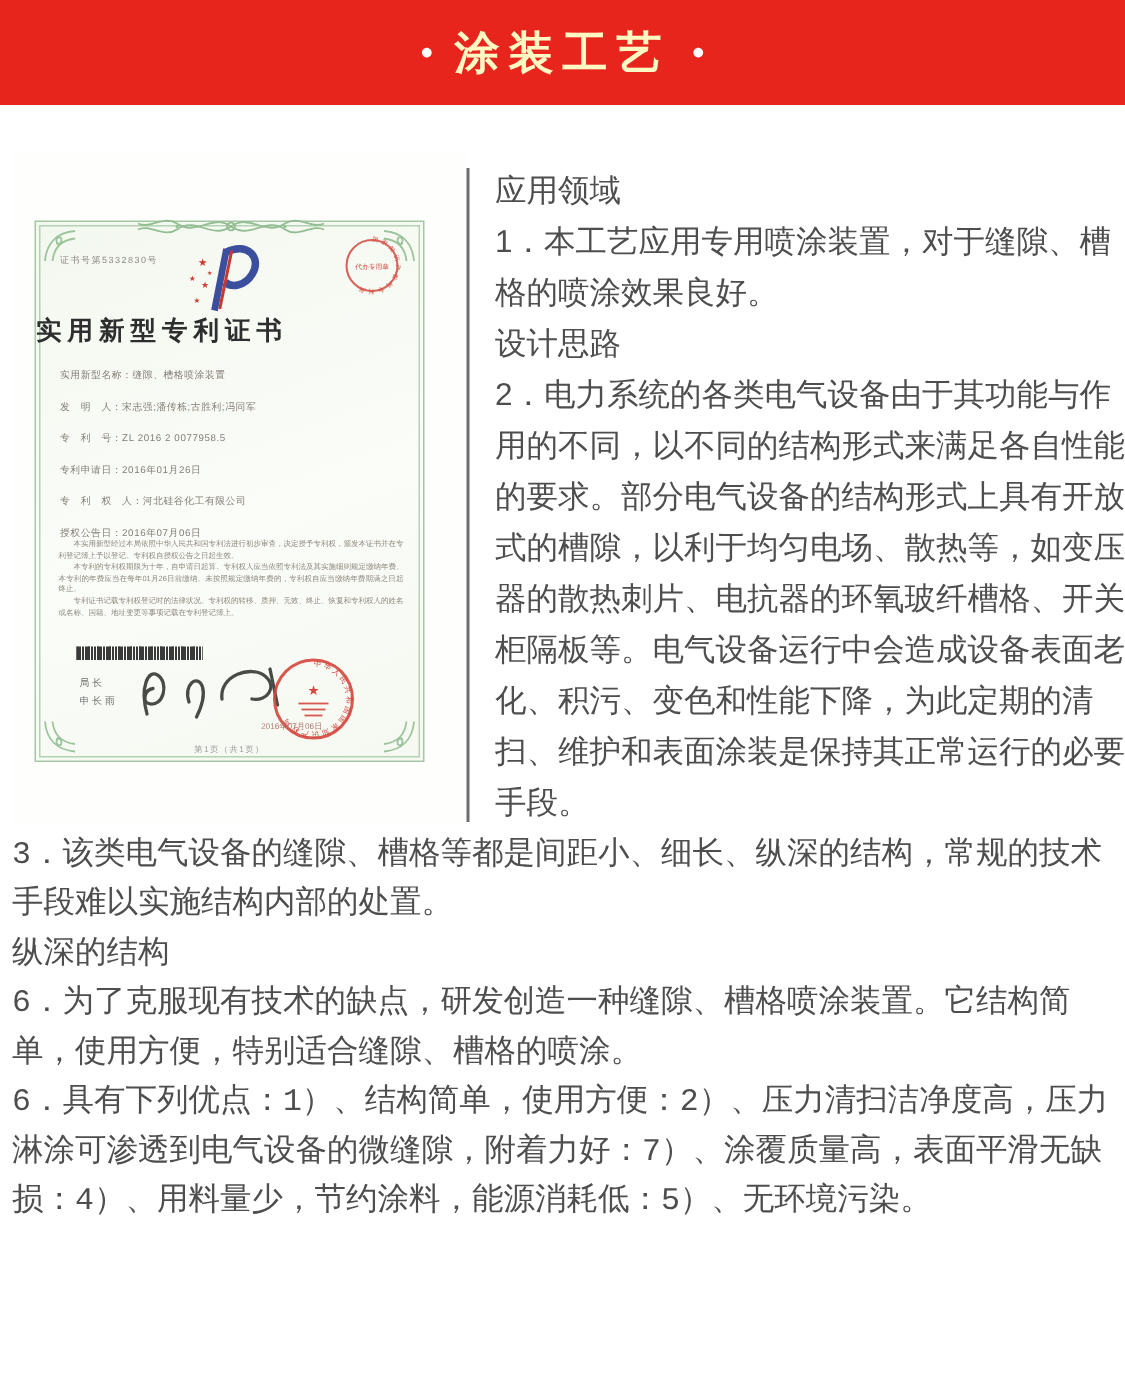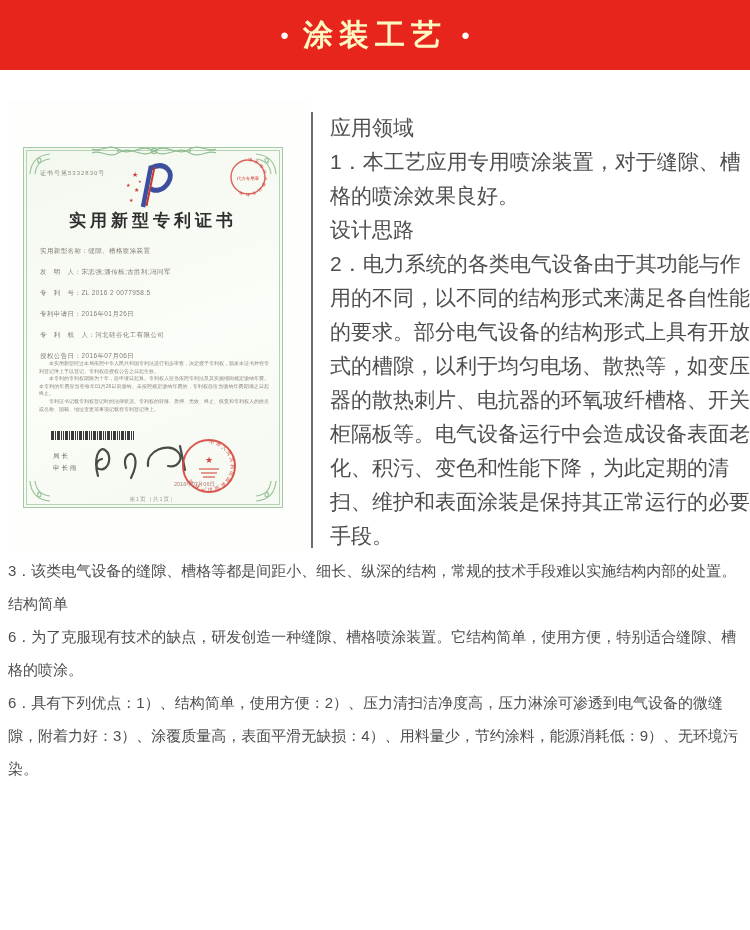--- a/index.html
+++ b/index.html
@@ -17,21 +17,21 @@
   .scan { left:8px; top:100px; width:303px; height:450px; background:#fefefd; }
   .scan-edge { left:311px; top:112px; width:2px; height:436px; background:#6d6d6d; }
 
   .paper { left:15px; top:47px; width:260px; height:361px;
            background:linear-gradient(160deg,#f3f8ef 0%,#fbfdf8 55%,#f5f9f1 100%);
            border:1px solid #a4c7a4; }
   .paper::before { content:""; position:absolute; left:2px; top:2px; right:2px; bottom:2px;
                    border:1px solid #b4d2b4; pointer-events:none; }
 
   .certno { left:16px; top:21px; font-size:6px; color:#8f8a82; letter-spacing:1px; }
-  .cert-title { left:0; right:0; top:61px; text-align:center;
+  .cert-title { left:0; right:0; top:61px; text-align:left;
                 font-family:"Liberation Serif","DejaVu Serif",serif;
                 font-size:17px; font-weight:bold; letter-spacing:4px; color:#2e2e2e; }
   .fields { left:16px; top:92px; right:10px; }
   .fields p { font-size:6.5px; line-height:21px; color:#837d74; letter-spacing:.4px;
               white-space:nowrap; }
   .notice { left:15px; top:212px; right:13px; text-align:justify; }
   .notice p { font-size:5px; line-height:7.6px; color:#8e887f; text-indent:2em; }
   .barcode { left:27px; top:283px; width:84px; height:9px;
              background:
                repeating-linear-gradient(90deg,#3a3a3a 0 1px,transparent 1px 2px),
@@ -41,21 +41,21 @@
   .director p { font-size:6.5px; line-height:12px; color:#6e6e6e; letter-spacing:2px; }
   .cert-footer { left:0; right:0; top:348px; text-align:center; font-size:5.5px; color:#9a9a9a; letter-spacing:1px; }
   .seal-date { left:150px; top:333px; font-size:5.5px; color:#b07a72; }
 
   
   .rightcol { left:330px; top:111px; width:422px; }
   .rightcol p { font-size:21px; line-height:34px; color:#4e4e4e; }
 
   
   .bottomblock { left:8px; top:554px; width:731px; }
-  .bottomblock p { font-size:15px; line-height:33px; color:#4e4e4e; }
+  .bottomblock p { font-size:21px; line-height:33px; color:#4e4e4e;font-family:Liberation Mono, monospace; }
 
   svg { display:block; }
 </style>
 </head>
 <body>
 
 <div class="abs banner">
   <span class="dot">●</span>
   <span class="t">涂装工艺</span>
   <span class="dot">●</span>
@@ -195,16 +195,16 @@
 
 <div class="abs rightcol">
   <p>应用领域</p>
   <p>1．本工艺应用专用喷涂装置，对于缝隙、槽格的喷涂效果良好。</p>
   <p>设计思路</p>
   <p>2．电力系统的各类电气设备由于其功能与作用的不同，以不同的结构形式来满足各自性能的要求。部分电气设备的结构形式上具有开放式的槽隙，以利于均匀电场、散热等，如变压器的散热刺片、电抗器的环氧玻纤槽格、开关柜隔板等。电气设备运行中会造成设备表面老化、积污、变色和性能下降，为此定期的清扫、维护和表面涂装是保持其正常运行的必要手段。</p>
 </div>
 
 <div class="abs bottomblock">
   <p>3．该类电气设备的缝隙、槽格等都是间距小、细长、纵深的结构，常规的技术手段难以实施结构内部的处置。</p>
-  <p>结构简单</p>
+  <p>纵深的结构</p>
   <p>6．为了克服现有技术的缺点，研发创造一种缝隙、槽格喷涂装置。它结构简单，使用方便，特别适合缝隙、槽格的喷涂。</p>
-  <p>6．具有下列优点：1）、结构简单，使用方便：2）、压力清扫洁净度高，压力淋涂可渗透到电气设备的微缝隙，附着力好：3）、涂覆质量高，表面平滑无缺损：4）、用料量少，节约涂料，能源消耗低：9）、无环境污染。</p>
+  <p>6．具有下列优点：1）、结构简单，使用方便：2）、压力清扫洁净度高，压力淋涂可渗透到电气设备的微缝隙，附着力好：7）、涂覆质量高，表面平滑无缺损：4）、用料量少，节约涂料，能源消耗低：5）、无环境污染。</p>
 </div>
 
 </body></html>

